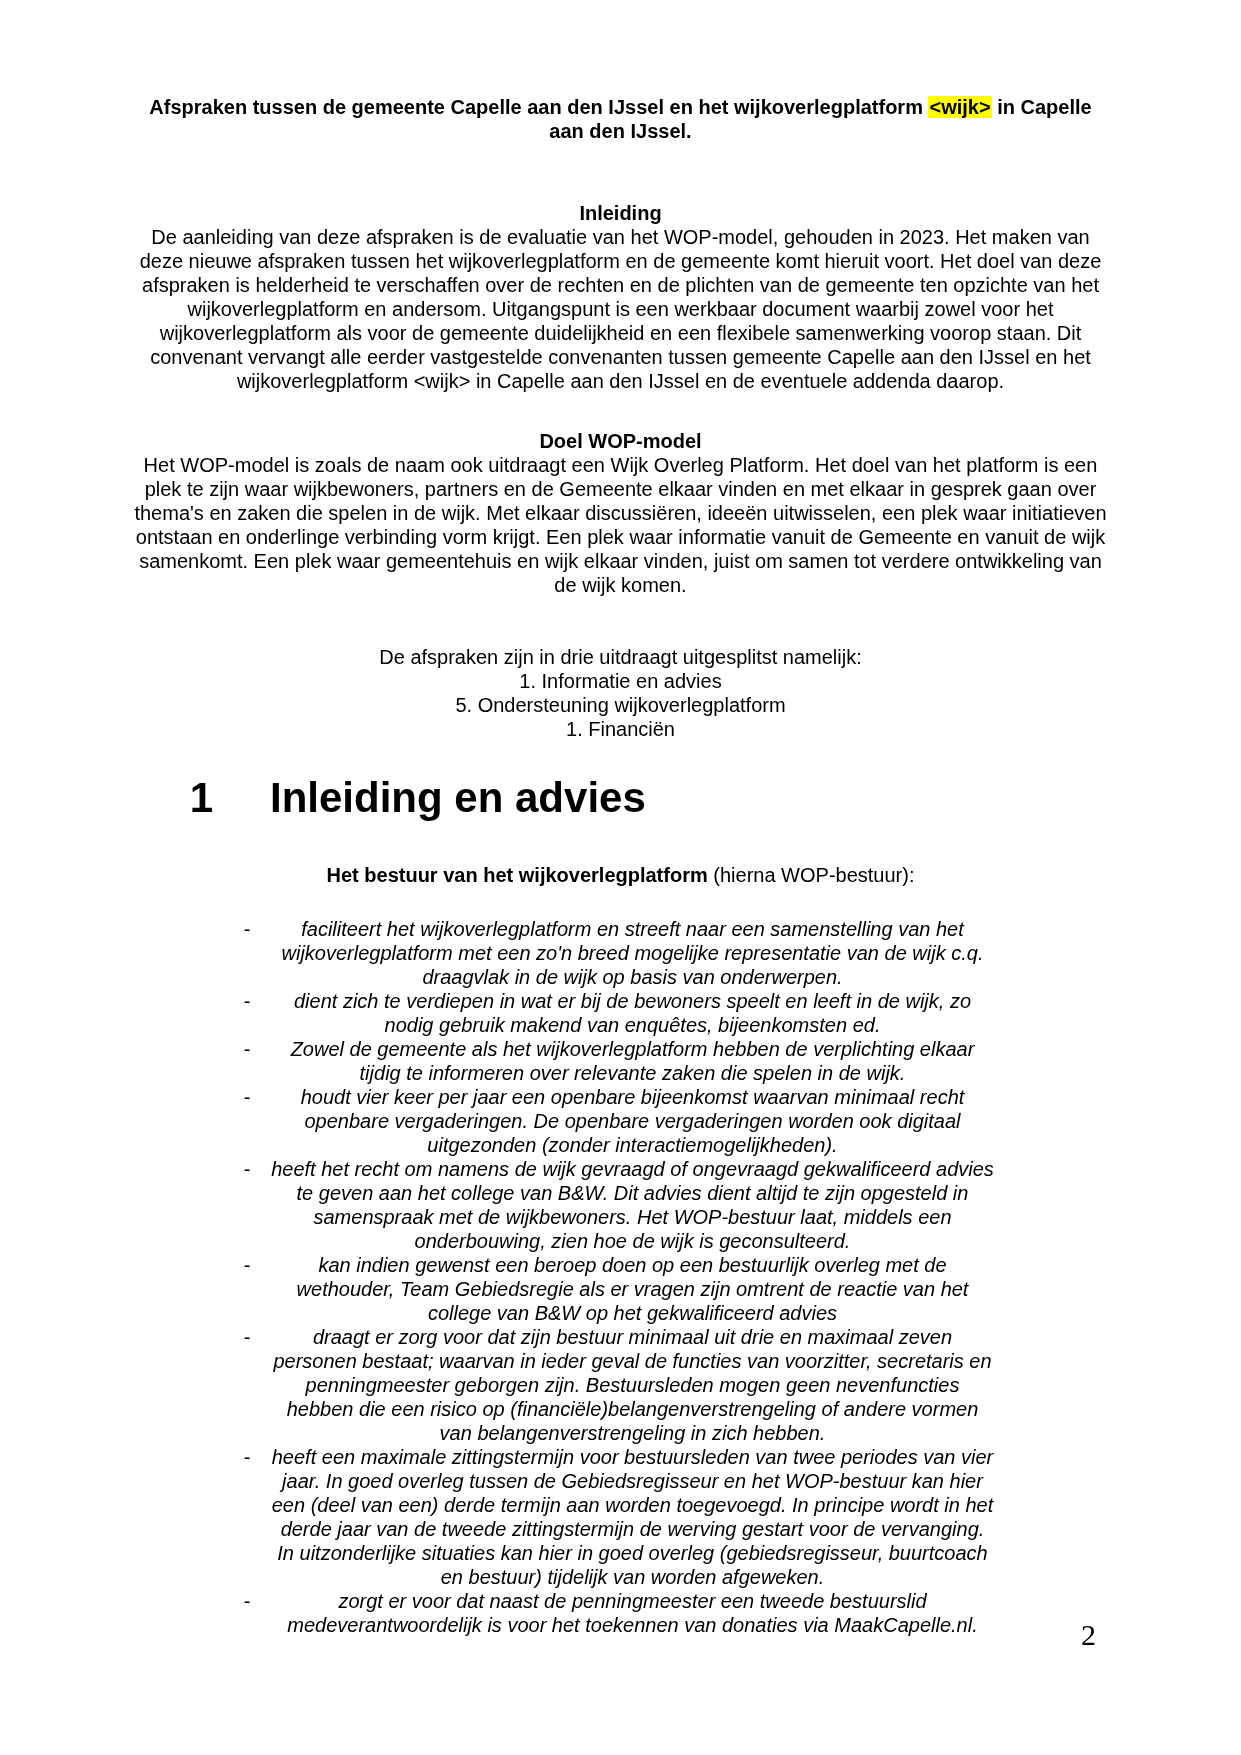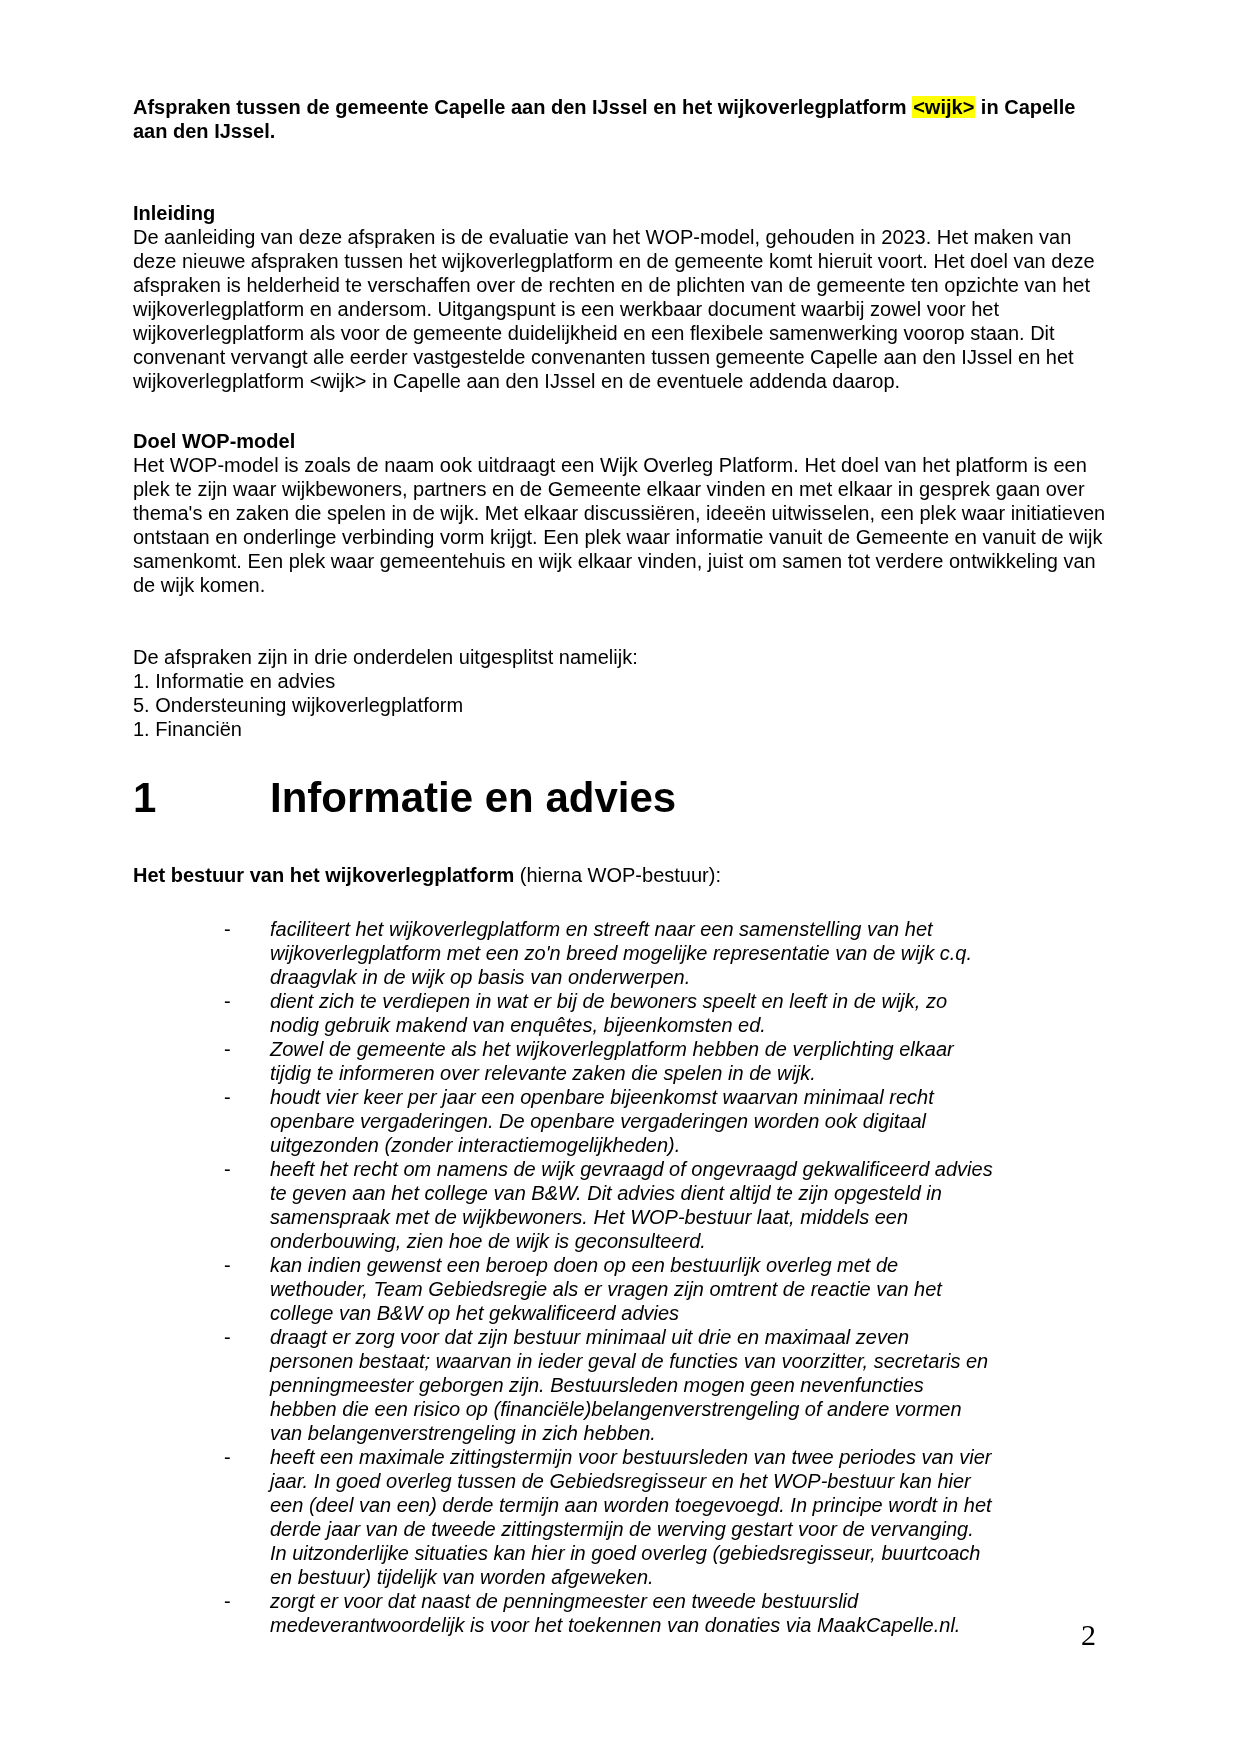--- a/index.html
+++ b/index.html
@@ -12,20 +12,21 @@
   }
   .page {
     position: absolute;
     inset: 0;
     box-sizing: border-box;
     padding: 95px 133px 12px 133px;
     font-family: "Liberation Sans", sans-serif;
     font-size: 20px;
     line-height: 24px;
     color: #000000;
+    text-align: center;
   }
   .doc-title {
     font-weight: bold;
     margin: 0 0 58px 0;
   }
   .hl {
     background: #ffff00;
     padding: 0 1px;
   }
   .sec { margin: 0 0 24px 0; }
@@ -72,30 +73,30 @@
   <div class="sec">
     <div class="sec-heading">Inleiding</div>
     <p class="sec-body">De aanleiding van deze afspraken is de evaluatie van het WOP-model, gehouden in 2023. Het maken van deze nieuwe afspraken tussen het wijkoverlegplatform en de gemeente komt hieruit voort. Het doel van deze afspraken is helderheid te verschaffen over de rechten en de plichten van de gemeente ten opzichte van het wijkoverlegplatform en andersom. Uitgangspunt is een werkbaar document waarbij zowel voor het wijkoverlegplatform als voor de gemeente duidelijkheid en een flexibele samenwerking voorop staan. Dit convenant vervangt alle eerder vastgestelde convenanten tussen gemeente Capelle aan den IJssel en het wijkoverlegplatform &lt;wijk&gt; in Capelle aan den IJssel en de eventuele addenda daarop.</p>
   </div>
 
   <div class="sec sec-doel">
     <div class="sec-heading">Doel WOP-model</div>
     <p class="sec-body">Het WOP-model is zoals de naam ook uitdraagt een Wijk Overleg Platform. Het doel van het platform is een plek te zijn waar wijkbewoners, partners en de Gemeente elkaar vinden en met elkaar in gesprek gaan over thema's en zaken die spelen in de wijk. Met elkaar discussiëren, ideeën uitwisselen, een plek waar initiatieven ontstaan en onderlinge verbinding vorm krijgt. Een plek waar informatie vanuit de Gemeente en vanuit de wijk samenkomt. Een plek waar gemeentehuis en wijk elkaar vinden, juist om samen tot verdere ontwikkeling van de wijk komen.</p>
   </div>
 
-  <p class="list-intro">De afspraken zijn in drie onderdelen uitgesplitst namelijk:</p>
+  <p class="list-intro">De afspraken zijn in drie uitdraagt uitgesplitst namelijk:</p>
   <div class="num-list">
     <div>1. Informatie en advies</div>
     <div>5. Ondersteuning wijkoverlegplatform</div>
     <div>1. Financiën</div>
   </div>
 
   <div class="chapter">
     <span class="chapter-num">1</span>
-    <span>Informatie en advies</span>
+    <span>Inleiding en advies</span>
   </div>
 
   <p class="subheading"><span>Het bestuur van het wijkoverlegplatform</span><span class="tail"> (hierna WOP-bestuur):</span></p>
 
   <div class="bullets">
     <div class="bullet">
       <span class="dash">-</span>
       <span class="text">faciliteert het wijkoverlegplatform en streeft naar een samenstelling van het wijkoverlegplatform met een zo'n breed mogelijke representatie van de wijk c.q. draagvlak in de wijk op basis van onderwerpen.</span>
     </div>
     <div class="bullet">

